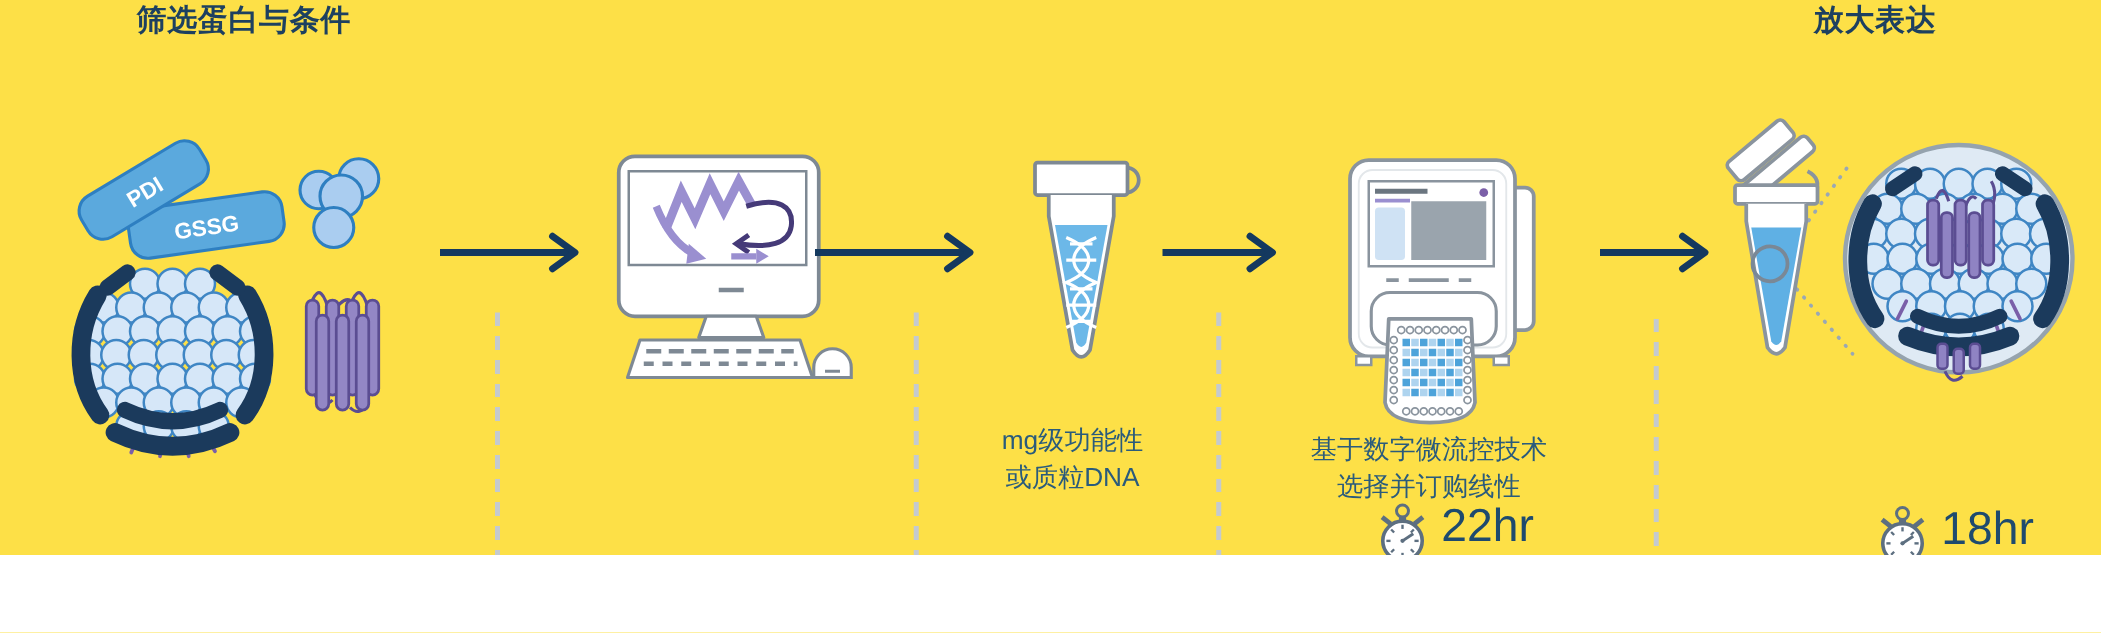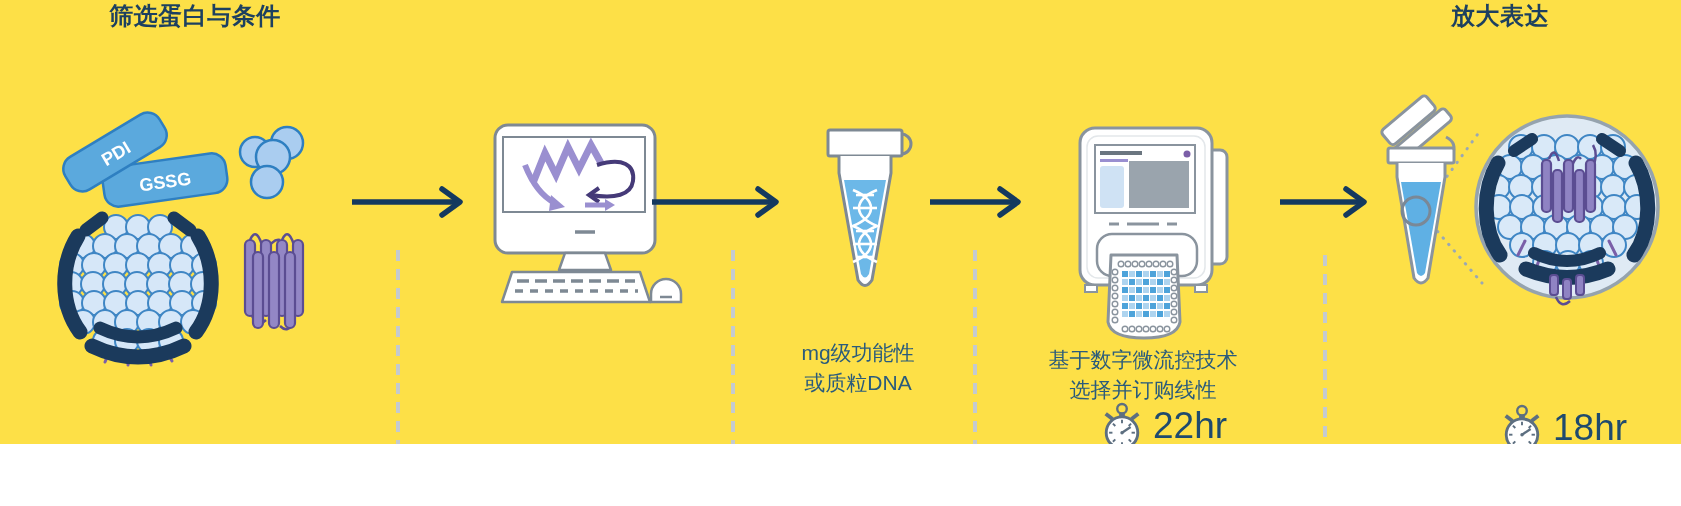--- a/index.html
+++ b/index.html
@@ -14,21 +14,21 @@
   }
   .caption {
     position:absolute; font-size:21px; line-height:1.42; color:#2a5b7c;
     text-align:center; white-space:pre-line;
   }
   .divider {
     position:absolute; width:4px;
     background:repeating-linear-gradient(to bottom,#c4cacf 0 11px,transparent 11px 19px);
   }
   .timer {
-    position:absolute; display:flex; align-items:center; gap:9px;
+    position:absolute; display:flex; align-items:flex-start; gap:9px;
     color:#1e4a6e; font-size:37px; font-weight:500;
   }
 </style>
 </head>
 <body>
 
 <div class="canvas">
 
   <div class="title" style="left:0;top:26;width:390px">筛选蛋白与条件</div>
   <div class="title" style="left:1350px;top:26;width:300px">放大表达</div>

